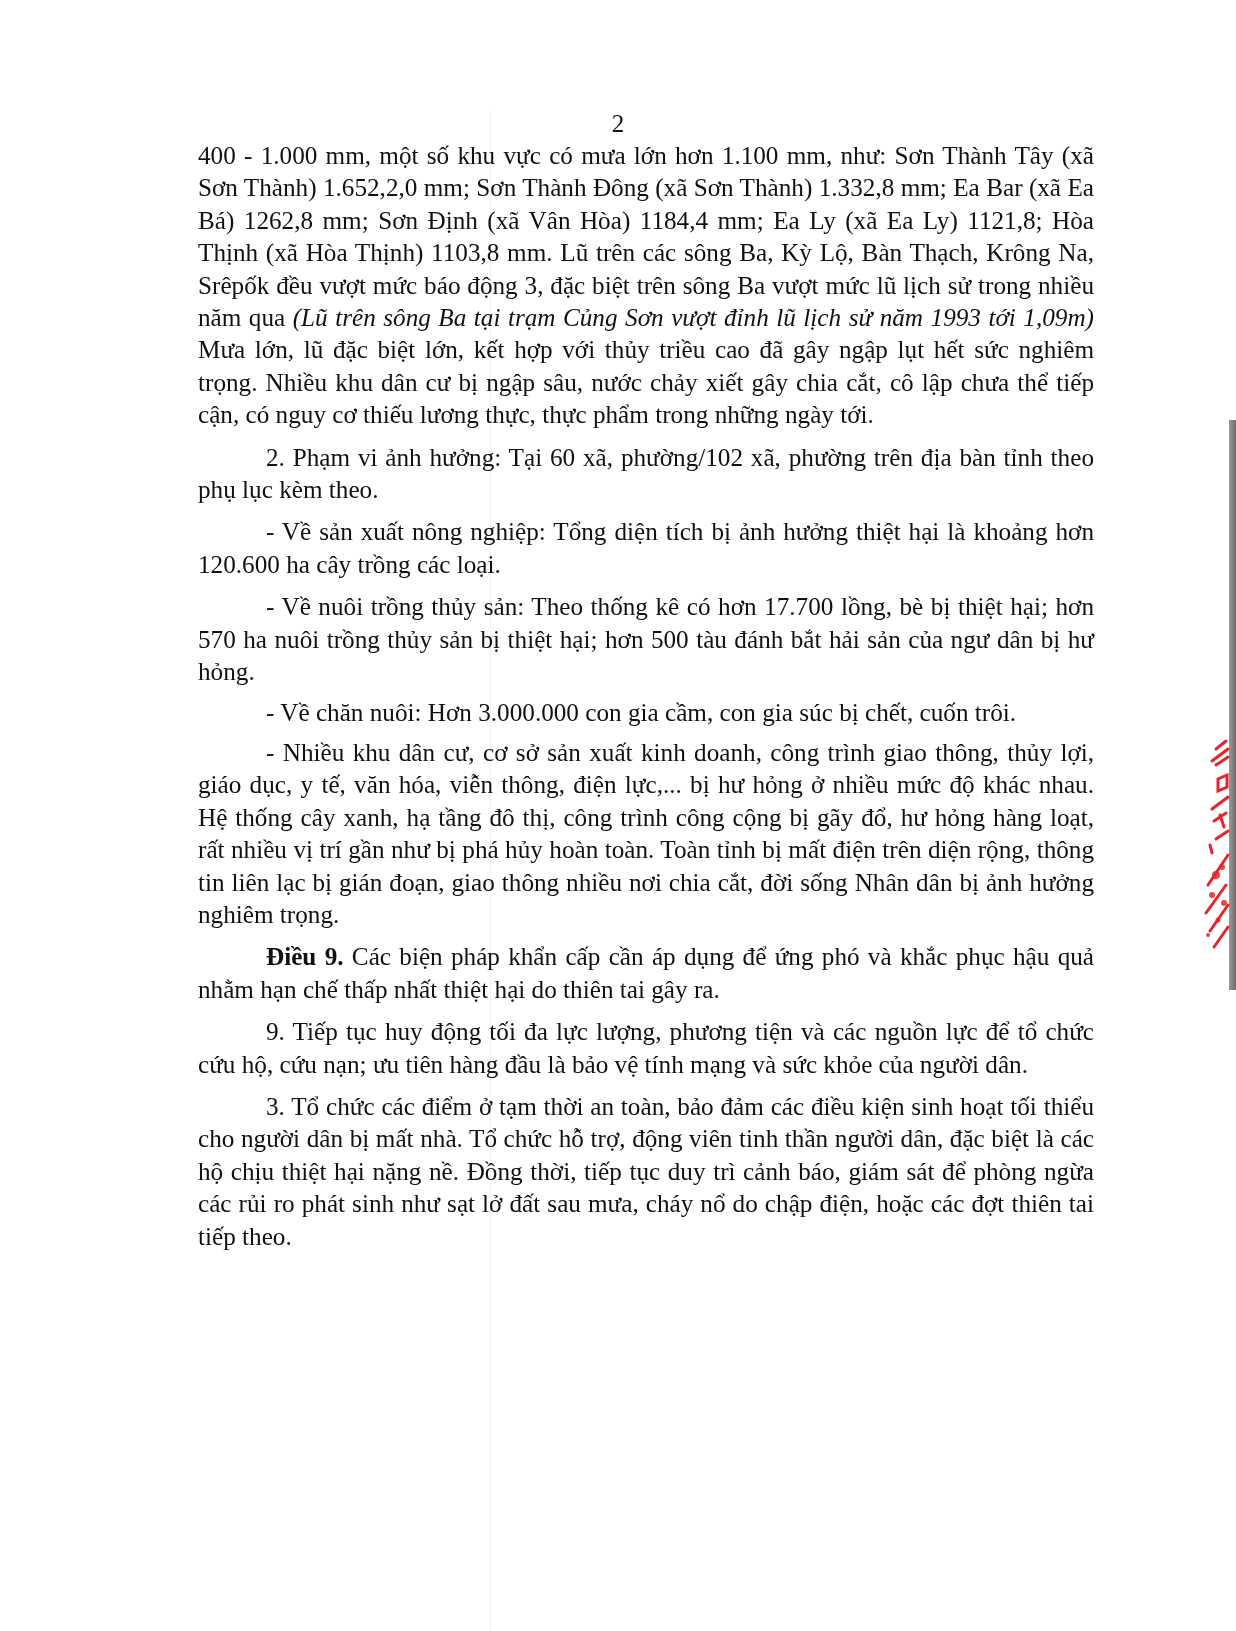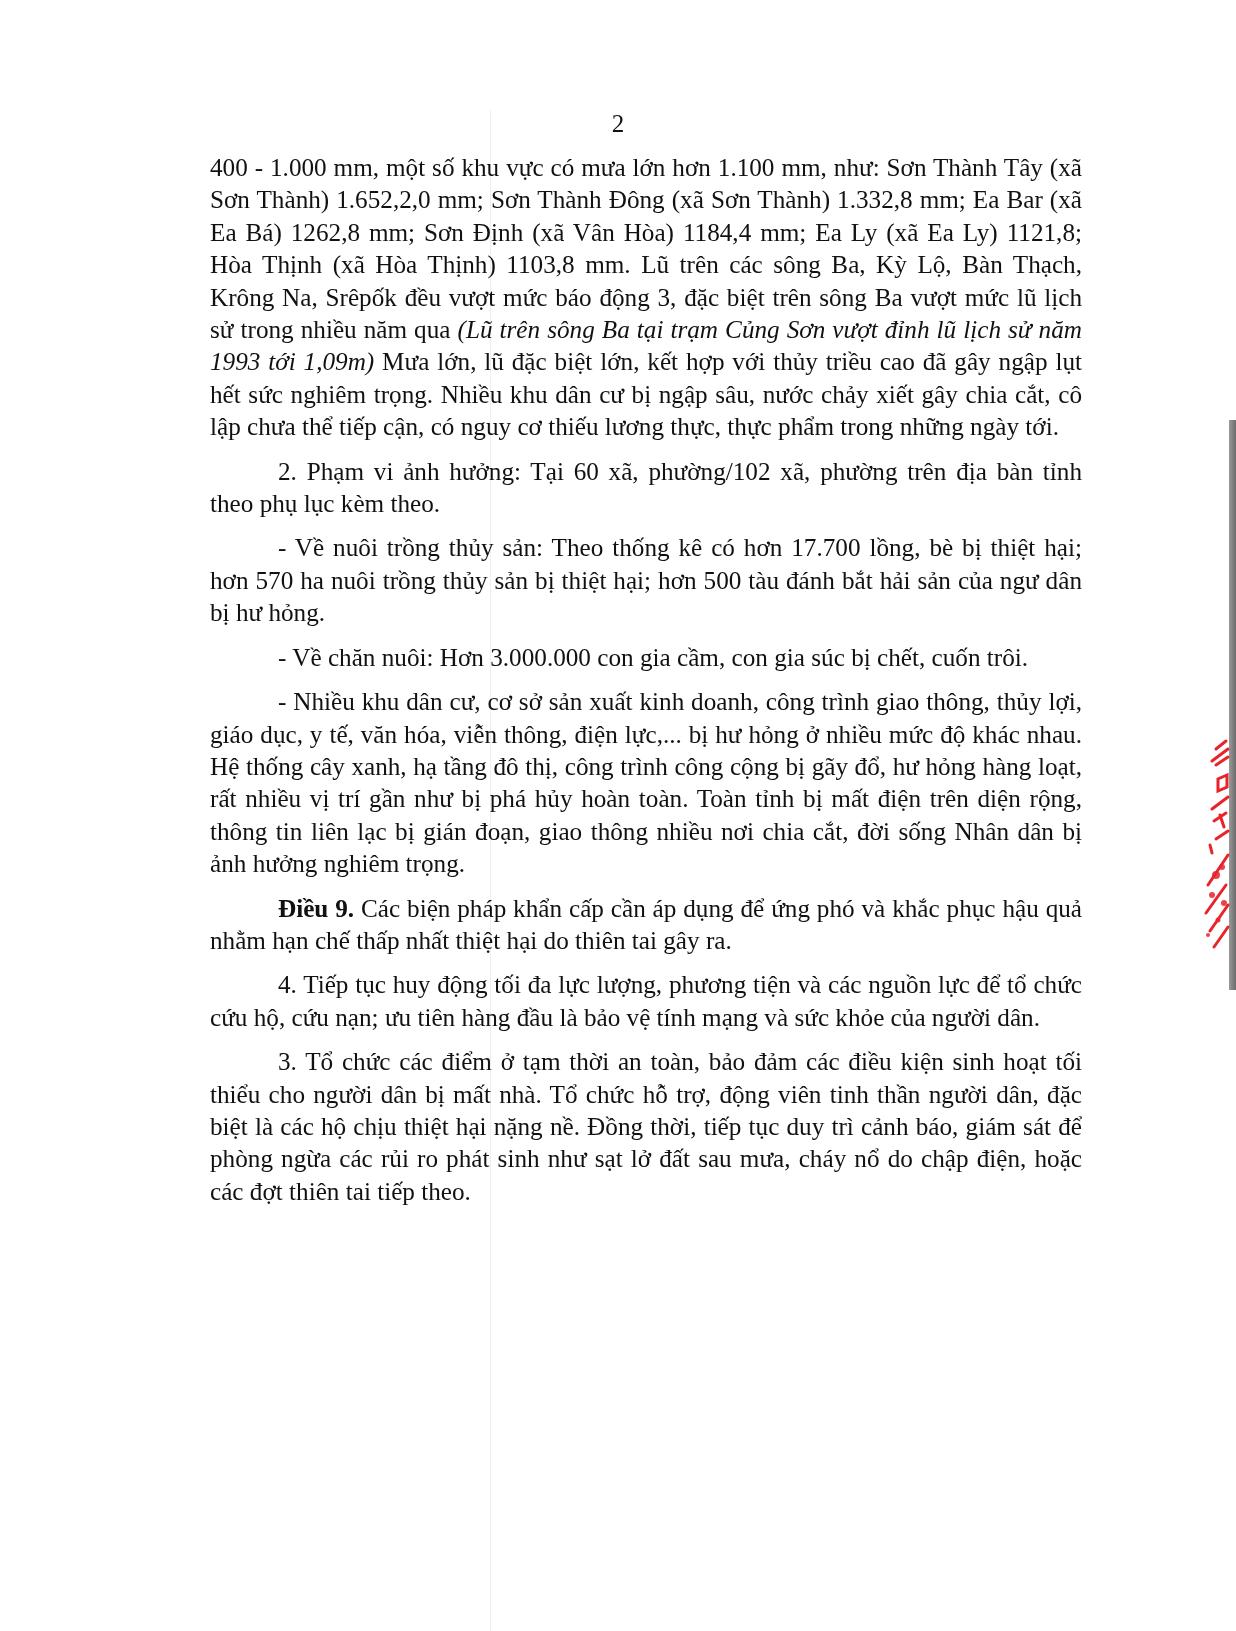--- a/index.html
+++ b/index.html
@@ -57,21 +57,21 @@
     .body-text {
       position: absolute;
       left: 198px;
       top: 140px;
       width: 896px;
       font-size: 25.2px;
       line-height: 32.4px;
       text-align: justify;
     }
     .body-text p {
-      margin: 12px;
+      margin: 0;
     }
     .indent {
       text-indent: 68px;
     }
     .gap-s { margin-top: 8px !important; }
     .gap-m { margin-top: 10px !important; }
     .italic { font-style: italic; }
     .bold { font-weight: bold; }
   </style>
 </head>
@@ -109,24 +109,25 @@
   <div class="page-number">2</div>
 
   <div class="body-text">
     <p>
       <span>400 - 1.000 mm, một số khu vực có mưa lớn hơn 1.100 mm, như: Sơn Thành Tây (xã Sơn Thành) 1.652,2,0 mm; Sơn Thành Đông (xã Sơn Thành) 1.332,8 mm; Ea Bar (xã Ea Bá) 1262,8 mm; Sơn Định (xã Vân Hòa) 1184,4 mm; Ea Ly (xã Ea Ly) 1121,8; Hòa Thịnh (xã Hòa Thịnh) 1103,8 mm. Lũ trên các sông Ba, Kỳ Lộ, Bàn Thạch, Krông Na, Srêpốk đều vượt mức báo động 3, đặc biệt trên sông Ba vượt mức lũ lịch sử trong nhiều năm qua </span><span class="italic">(Lũ trên sông Ba tại trạm Củng Sơn vượt đỉnh lũ lịch sử năm 1993 tới 1,09m)</span><span> Mưa lớn, lũ đặc biệt lớn, kết hợp với thủy triều cao đã gây ngập lụt hết sức nghiêm trọng. Nhiều khu dân cư bị ngập sâu, nước chảy xiết gây chia cắt, cô lập chưa thể tiếp cận, có nguy cơ thiếu lương thực, thực phẩm trong những ngày tới.</span>
     </p>
 
     <p class="indent gap-m">2. Phạm vi ảnh hưởng: Tại 60 xã, phường/102 xã, phường trên địa bàn tỉnh theo phụ lục kèm theo.</p>
 
 
+    <p class="indent gap-m">- Về sản xuất nông nghiệp: Tổng diện tích bị ảnh hưởng thiệt hại là khoảng hơn 120.600 ha cây trồng các loại.</p>
     <p class="indent gap-m">- Về nuôi trồng thủy sản: Theo thống kê có hơn 17.700 lồng, bè bị thiệt hại; hơn 570 ha nuôi trồng thủy sản bị thiệt hại; hơn 500 tàu đánh bắt hải sản của ngư dân bị hư hỏng.</p>
     <p class="indent gap-s">- Về chăn nuôi: Hơn 3.000.000 con gia cầm, con gia súc bị chết, cuốn trôi.</p>
     <p class="indent gap-s">- Nhiều khu dân cư, cơ sở sản xuất kinh doanh, công trình giao thông, thủy lợi, giáo dục, y tế, văn hóa, viễn thông, điện lực,... bị hư hỏng ở nhiều mức độ khác nhau. Hệ thống cây xanh, hạ tầng đô thị, công trình công cộng bị gãy đổ, hư hỏng hàng loạt, rất nhiều vị trí gần như bị phá hủy hoàn toàn. Toàn tỉnh bị mất điện trên diện rộng, thông tin liên lạc bị gián đoạn, giao thông nhiều nơi chia cắt, đời sống Nhân dân bị ảnh hưởng nghiêm trọng.</p>
 
     <p class="indent gap-m">
       <span class="bold">Điều 9.</span><span> Các biện pháp khẩn cấp cần áp dụng để ứng phó và khắc phục hậu quả nhằm hạn chế thấp nhất thiệt hại do thiên tai gây ra.</span>
     </p>
 
-    <p class="indent gap-m">4. Tiếp tục huy động tối đa lực lượng, phương tiện và các nguồn lực để tổ chức cứu hộ, cứu nạn; ưu tiên hàng đầu là bảo vệ tính mạng và sức khỏe của người dân.</p>
+    <p class="indent gap-m">9. Tiếp tục huy động tối đa lực lượng, phương tiện và các nguồn lực để tổ chức cứu hộ, cứu nạn; ưu tiên hàng đầu là bảo vệ tính mạng và sức khỏe của người dân.</p>
     <p class="indent gap-m">3. Tổ chức các điểm ở tạm thời an toàn, bảo đảm các điều kiện sinh hoạt tối thiểu cho người dân bị mất nhà. Tổ chức hỗ trợ, động viên tinh thần người dân, đặc biệt là các hộ chịu thiệt hại nặng nề. Đồng thời, tiếp tục duy trì cảnh báo, giám sát để phòng ngừa các rủi ro phát sinh như sạt lở đất sau mưa, cháy nổ do chập điện, hoặc các đợt thiên tai tiếp theo.</p>
   </div>
 </div>
 
 </body></html>

